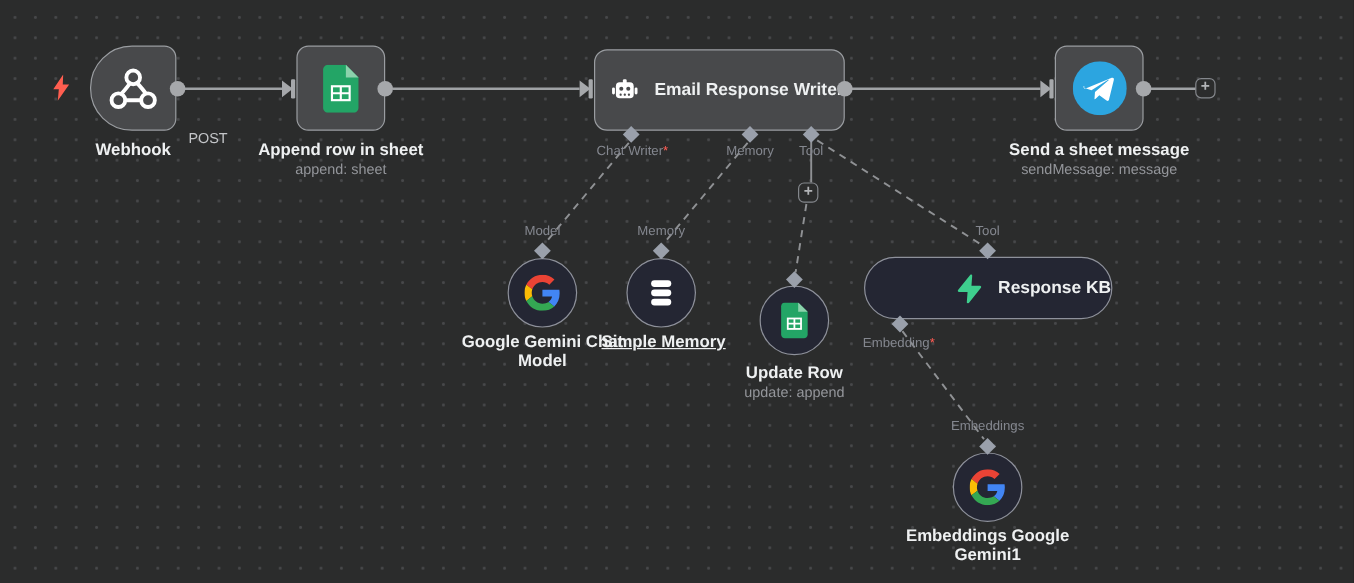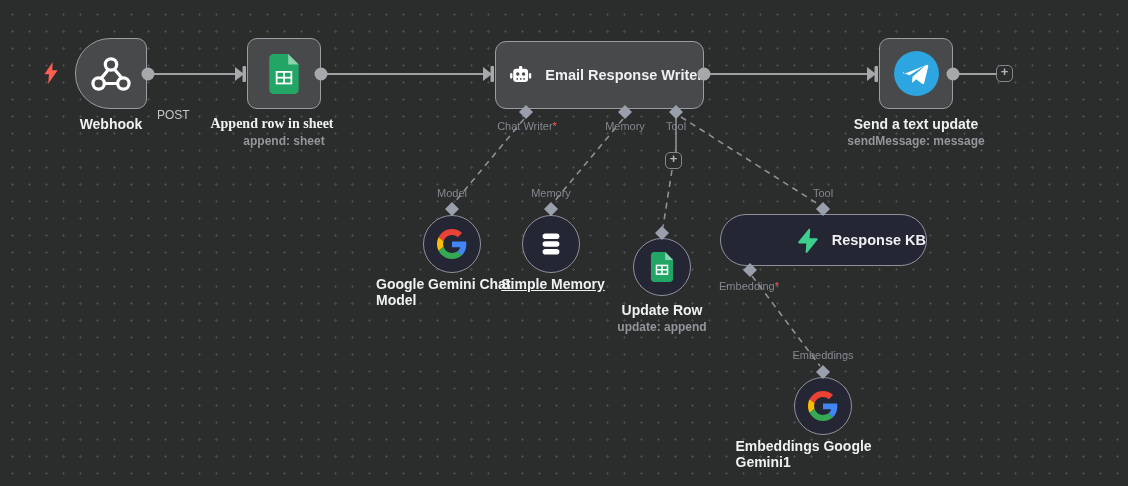--- a/index.html
+++ b/index.html
@@ -30,26 +30,26 @@
     display:flex;align-items:center;justify-content:center;
   }
   .node--trigger{border-radius:35px 10px 10px 35px;}
   .node--round{width:58px;height:58px;border-radius:50%;background:#242633;border-color:#8e919b;}
   .node--pill{border-radius:26px;background:#242633;border-color:#8e919b;justify-content:flex-end;padding-left:20px;}
   .node--wide{justify-content:flex-start;padding-left:13px;}
   .node-title{color:#eef0f1;font-size:14.5px;font-weight:700;margin-left:13px;white-space:nowrap;}
   .nlabel{
     position:absolute;transform:translateX(-50%);
     color:#eef0f1;font-size:14px;font-weight:700;
-    text-align:left;white-space:nowrap;line-height:16px;
+    text-align:center;white-space:nowrap;line-height:16px;
   }
   .nlabel--wrap{white-space:normal;}
   .nsub{
     position:absolute;transform:translateX(-50%);
-    color:#94969b;font-size:12px;font-weight:700;
+    color:#94969b;font-size:12px;font-weight:400;
     white-space:nowrap;
   }
   .plabel{
     position:absolute;transform:translateX(-50%);
     color:#84878f;font-size:11px;font-weight:400;white-space:nowrap;
   }
   .req{color:#ff5c54;}
   .post-label{position:absolute;color:#c3c5c8;font-size:12px;font-weight:500;}
   .plus{
     position:absolute;width:17px;height:17px;box-sizing:border-box;
@@ -212,24 +212,24 @@
     <path class="diamond" d="M823 365 L830 372 L823 379 L816 372 Z"></path>
   </svg>
 
   <div class="plus" style="left:996px;top:65px;">+</div>
   <div class="plus" style="left:665px;top:152px;">+</div>
 
   <span class="post-label" style="left:157px;top:67px;margin-top:41px;">POST</span>
 
   <div class="nlabel" style="left:111px;top:116px;">Webhook</div>
 
-  <div class="nlabel" style="left:272px;top:116px;font-family:Liberation Serif, serif;">Append row in sheet</div>
+  <div class="nlabel" style="left:284px;top:116px;">Append row in sheet</div>
   <div class="nsub" style="left:284px;top:134px;">append: sheet</div>
 
-  <div class="nlabel" style="left:916px;top:116px;">Send a text update</div>
+  <div class="nlabel" style="left:916px;top:116px;">Send a sheet message</div>
   <div class="nsub" style="left:916px;top:134px;">sendMessage: message</div>
 
   <div class="nlabel nlabel--wrap" style="left:452px;top:276px;width:152px;">Google Gemini Chat Model</div>
   <div class="nlabel" style="left:553px;top:276px;text-decoration:underline;">Simple Memory</div>
 
   <div class="nlabel" style="left:662px;top:302px;">Update Row</div>
   <div class="nsub" style="left:662px;top:320px;">update: append</div>
 
   <div class="nlabel nlabel--wrap" style="left:823px;top:438px;width:175px;">Embeddings Google Gemini1</div>
 

